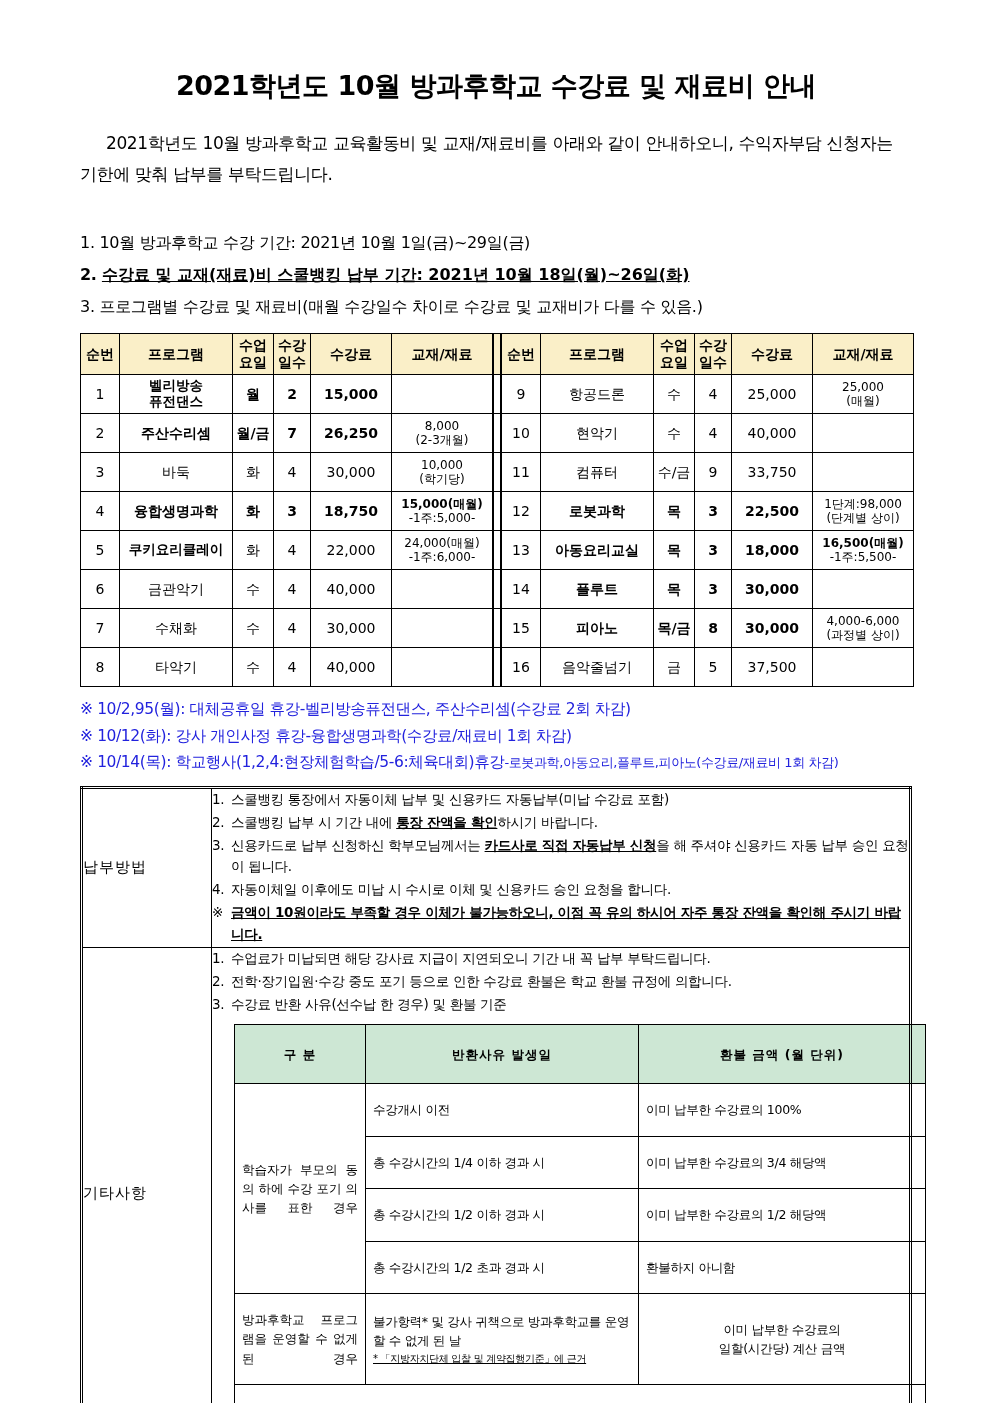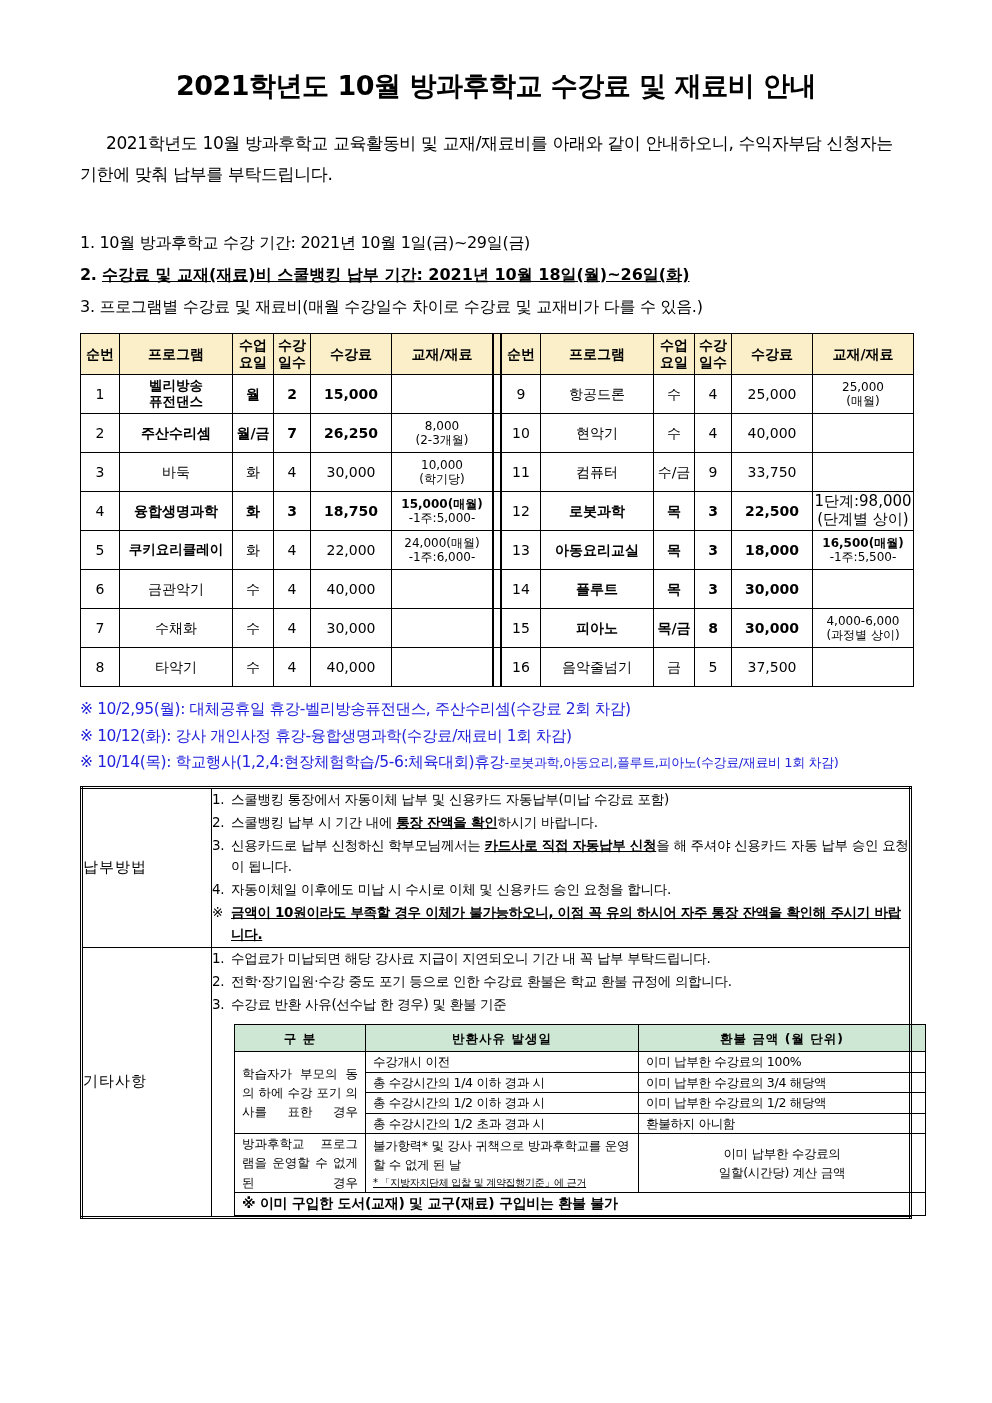--- a/index.html
+++ b/index.html
@@ -95,21 +95,21 @@
     padding: 0;
   }
   table.prog th.gap { background: #faefc8; }
   .c-no    { width: 38px; }
   .c-prog  { width: 112px; }
   .c-day   { width: 40px; }
   .c-cnt   { width: 36px; }
   .c-fee   { width: 80px; }
   .c-mat   { width: 100px; }
   .bold { font-weight: bold; }
-  .xsmall { font-size: 15px; line-height: 1.3; }
+  .xsmall { font-size: 12px; line-height: 1.3; }
   .mat2 { font-size: 12px; line-height: 1.3; }
   .mat2 .l1 { display:block; }
   .mat2 .l2 { display:block; }
   .prog-2line { font-size: 13.5px; line-height: 1.25; }
 
   
   .notes {
     margin-top: 9px;
     color: #2222dd;
     font-size: 15.5px;
@@ -166,21 +166,21 @@
   table.refund {
     border-collapse: collapse;
     width: 648px;
     margin: 9px 0 0 22px;
     table-layout: fixed;
     font-size: 12.5px;
     border: 1px solid #000;
   }
   table.refund td, table.refund th {
     border: 1px solid #000;
-    padding: 0 7px;
+    padding: 16px 7px;
     vertical-align: middle;
     line-height: 1.55;
   }
   table.refund th {
     background: #cde7d4;
     text-align: center;
     font-weight: bold;
     letter-spacing: 1px;
     height: 26px;
   }

